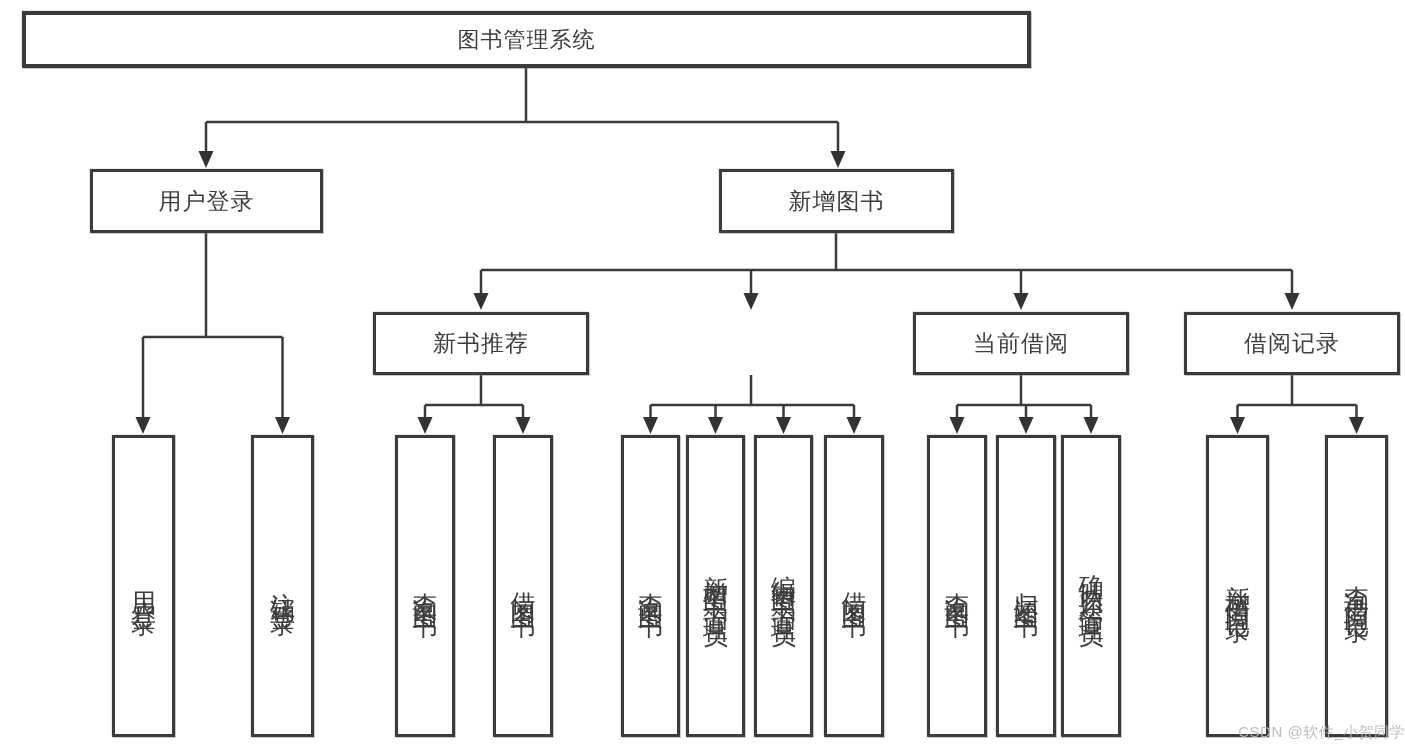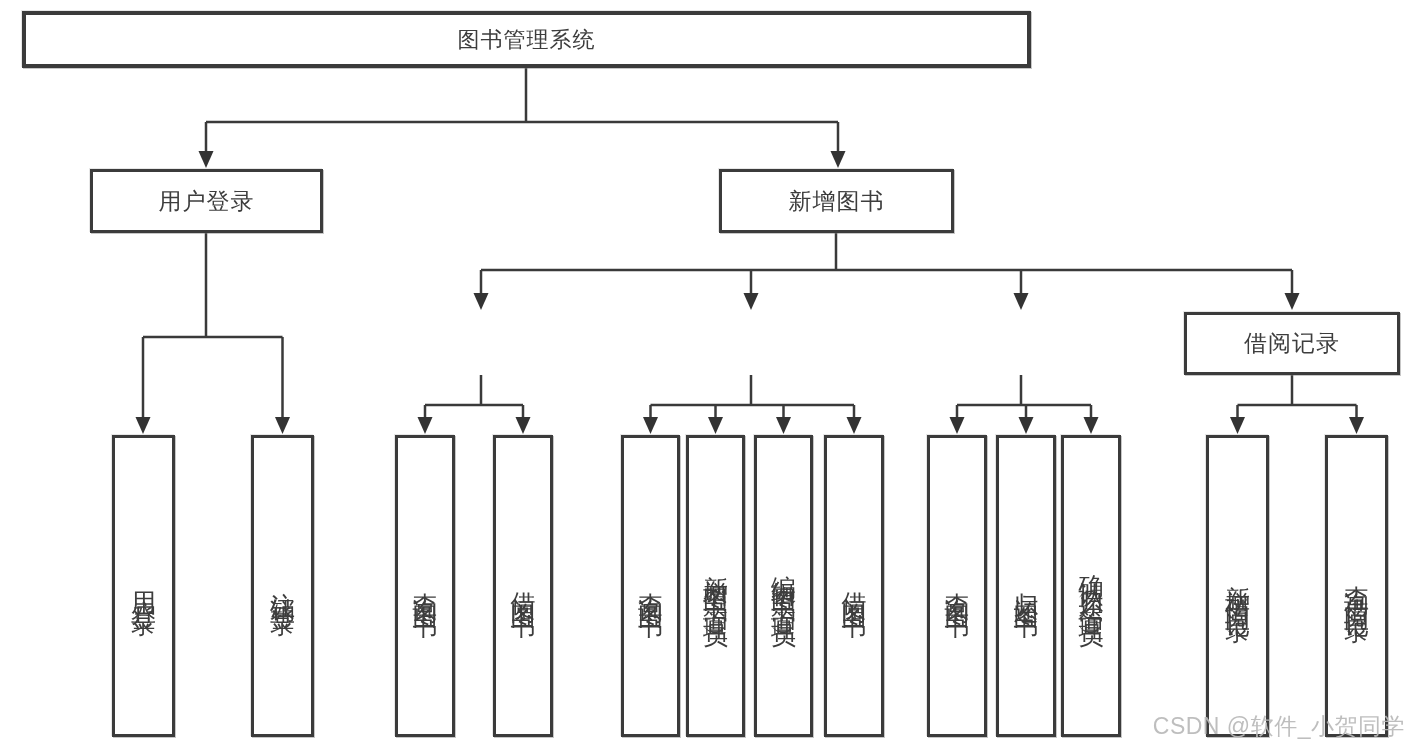--- a/index.html
+++ b/index.html
@@ -37,21 +37,21 @@
     writing-mode:vertical-rl;
     font-size:25px;
     letter-spacing:7px;
     line-height:1;
     color:#3d3d3d;
     white-space:nowrap;
   }
   .watermark{
     position:absolute;
     right:8px;bottom:5px;
-    font-size:23px;
+    font-size:15px;
     color:rgba(185,185,185,0.92);
     letter-spacing:0.5px;
     z-index:5;
     white-space:nowrap;
   }
   .cline{stroke:#3a3a3a;stroke-width:2.5;fill:none;}
   .ahead{fill:#333333;stroke:none;}
 </style>
 </head>
 <body>
@@ -119,20 +119,26 @@
     <span class="hlabel">图书管理系统</span>
   </div>
 
   <div class="node" style="left:82px;top:169px;width:233px;height:64px;">
     <span class="hlabel">用户登录</span>
   </div>
   <div class="node" style="left:711px;top:169px;width:235px;height:64px;">
     <span class="hlabel">新增图书</span>
   </div>
 
+  <div class="node" style="left:365px;top:312px;width:216px;height:63px;">
+    <span class="hlabel">新书推荐</span>
+  </div>
+  <div class="node" style="left:905px;top:312px;width:216px;height:63px;">
+    <span class="hlabel">当前借阅</span>
+  </div>
   <div class="node" style="left:1176px;top:312px;width:216px;height:63px;">
     <span class="hlabel">借阅记录</span>
   </div>
 
   <div class="node leaf" style="left:104px;width:63px;">
     <span class="vlabel">用户登录</span>
   </div>
   <div class="node leaf" style="left:243px;width:63px;">
     <span class="vlabel">注销登录</span>
   </div>

